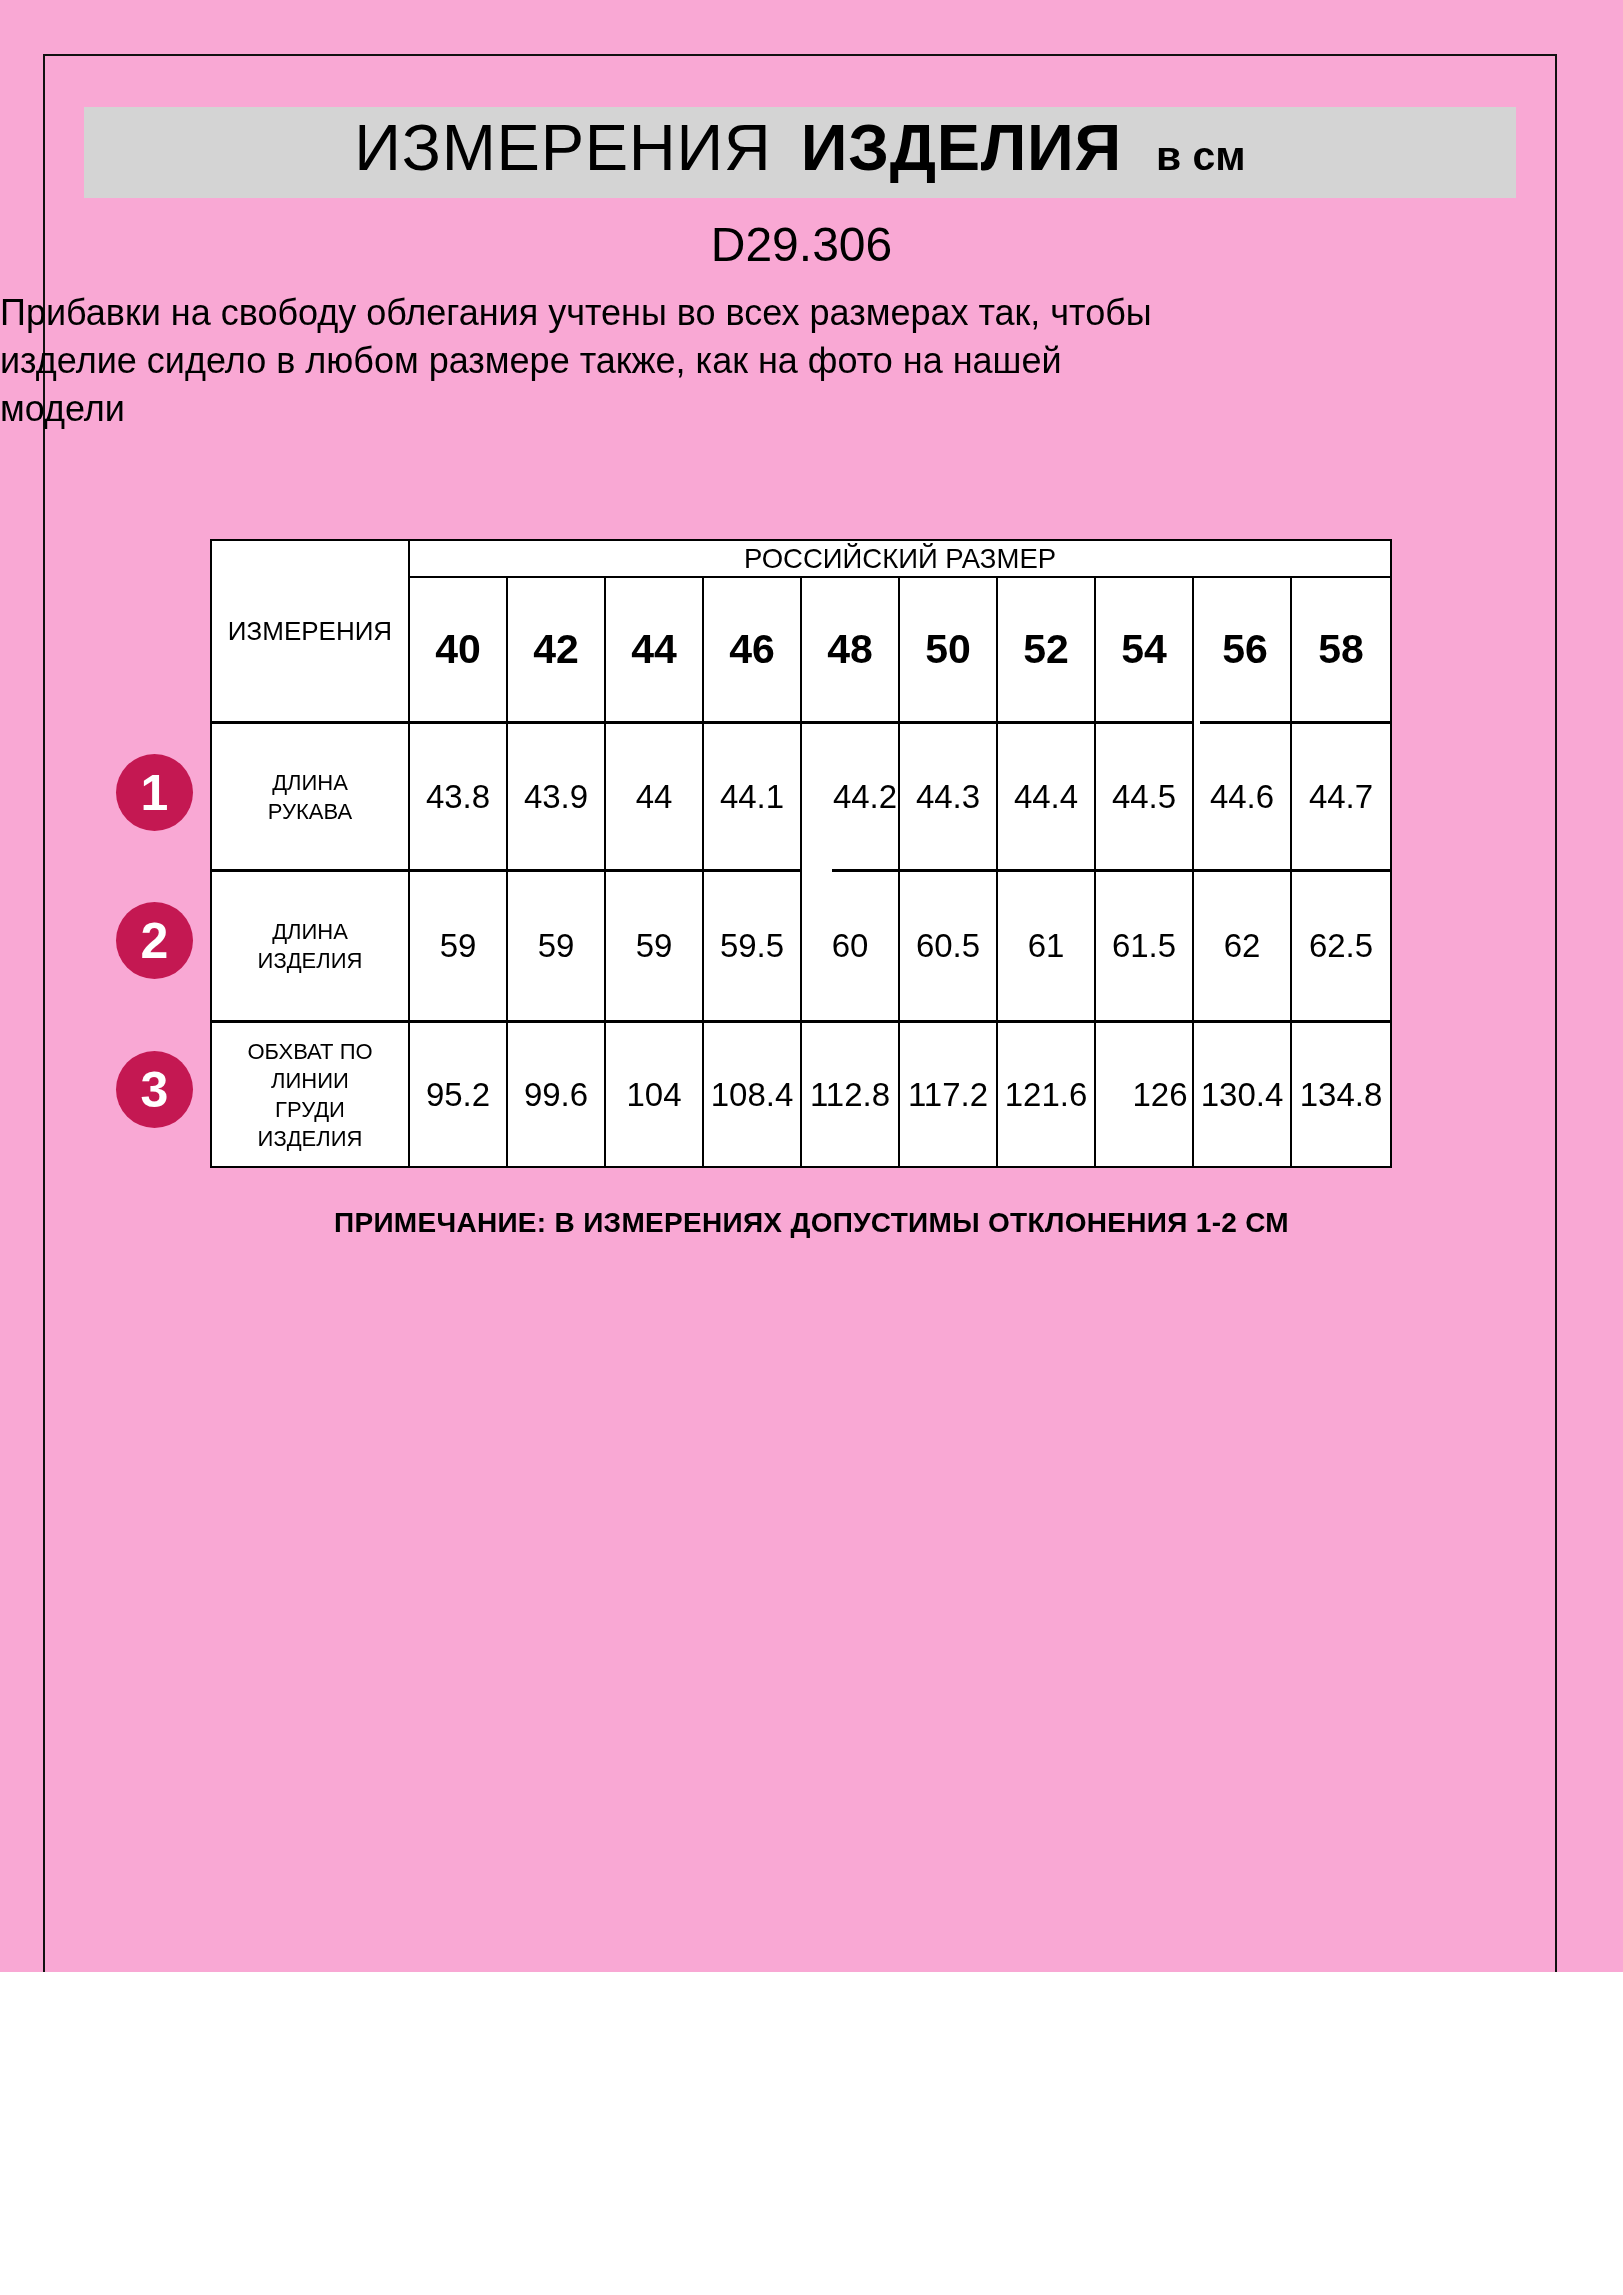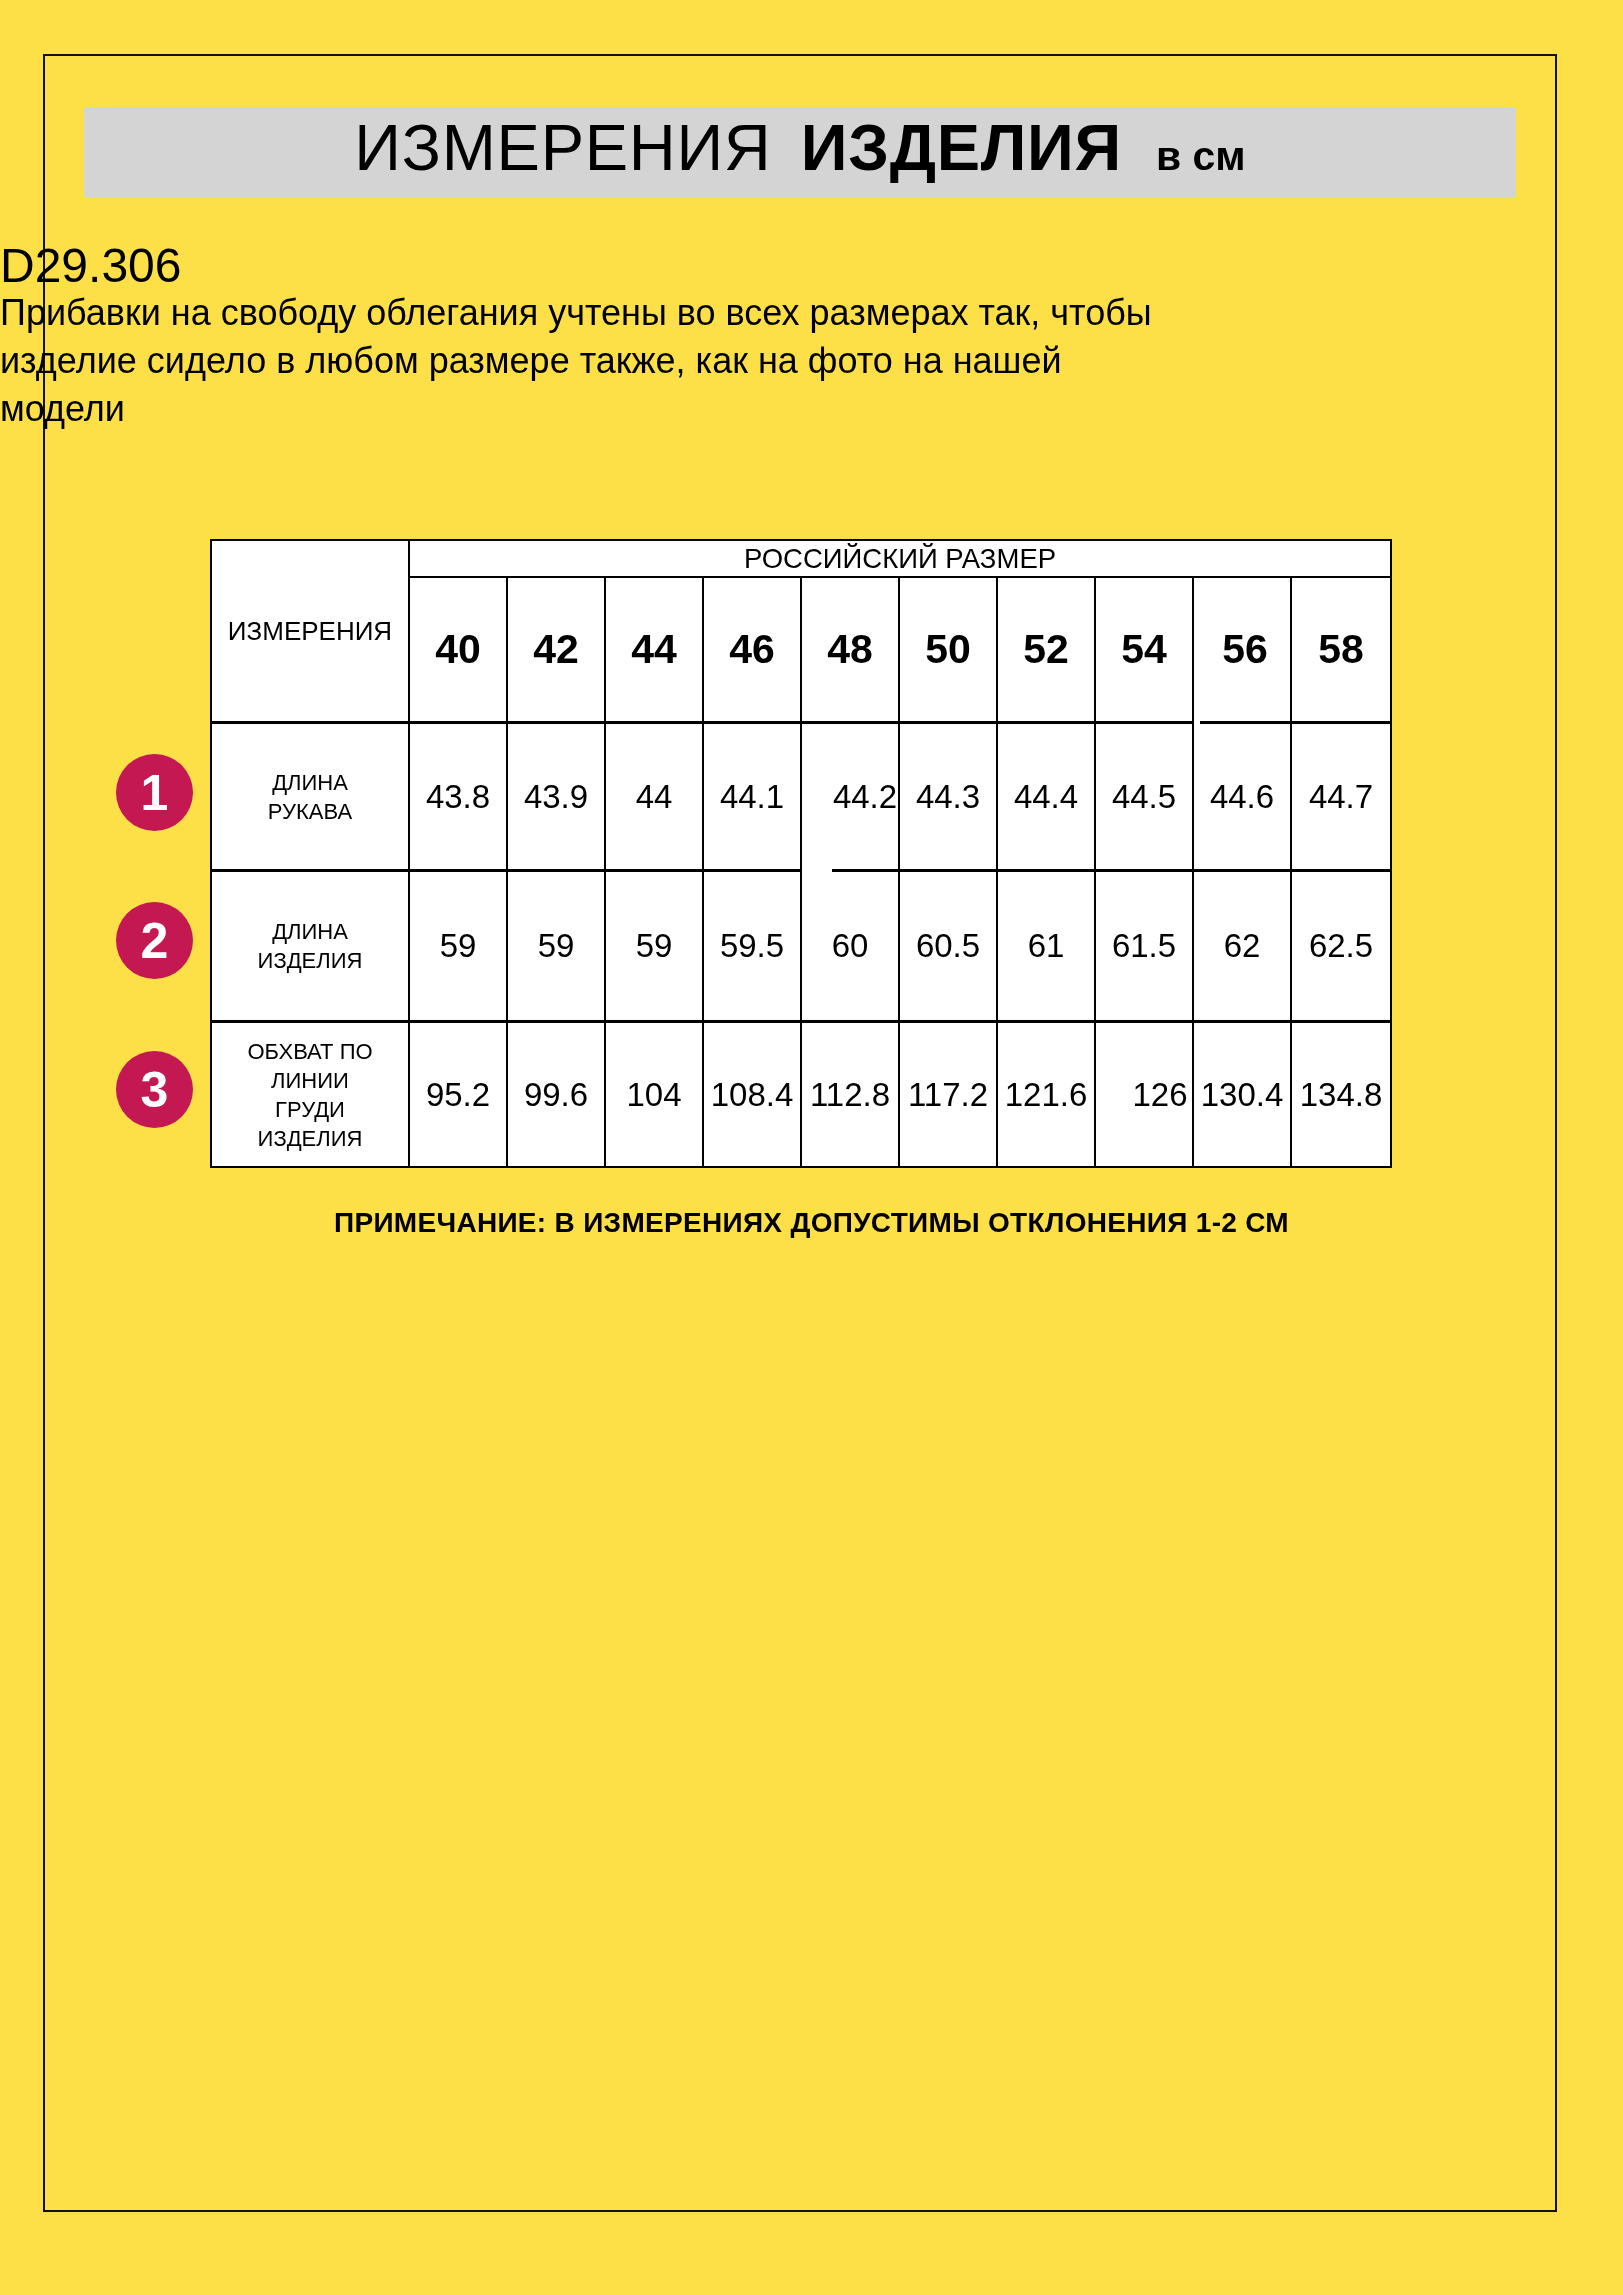--- a/index.html
+++ b/index.html
@@ -1,30 +1,30 @@
 <!DOCTYPE html>
 <html style="font-size:10.5px"><head>
 <meta charset="utf-8">
 <style>
   * { margin:0; padding:0; box-sizing:border-box; }
   html,body { width:1623px; height:2295px; background:#ffffff;
               font-family:"Liberation Sans","DejaVu Sans",sans-serif; color:#000; }
-  .page { position:relative; width:1623px; height:2295px; background:#fde047; overflow:hidden; }
+  .page { position:relative; width:1623px; height:1972px; background:#f9a8d4; overflow:hidden; }
 
   .page-border { position:absolute; left:43px; top:54px; width:1514px; height:2158px;
                  border:2px solid #111; }
 
   .title-bar { position:absolute; left:84px; top:107px; width:1432px; height:91px;
                background:#d4d4d4; display:flex; justify-content:center;
                align-items:baseline; padding-top:7.9px; }
   .title-word-1 { font-size:65px; font-weight:400; line-height:1; letter-spacing:0.7px; }
   .title-word-2 { font-size:65px; font-weight:700; line-height:1; margin-left:29.4px; letter-spacing:0.7px; }
   .title-unit   { font-size:41px;  font-weight:700; line-height:1; margin-left:34px; }
 
-  .model-code { position:absolute; left:0; top:242px; width:1603px; text-align:left;
+  .model-code { position:absolute; left:0; top:221px; width:1603px; text-align:center;
                 font-size:48px; font-weight:400; line-height:1; }
 
   .description { position:absolute; left:0; top:289px; width:1623px; 
                  font-size:36px; line-height:48px; white-space:pre-line; }
 
   .size-table { position:absolute; left:210px; top:539px;
                 display:grid;
                 grid-template-columns:198px repeat(10,98px);
                 grid-template-rows:37px 146px 148px 151px 143px;
                 border:2.6px solid #000; background:#fff; }

